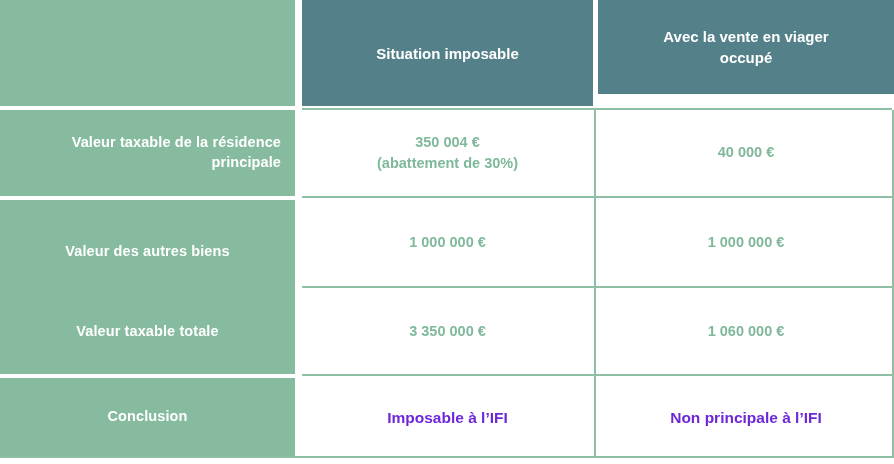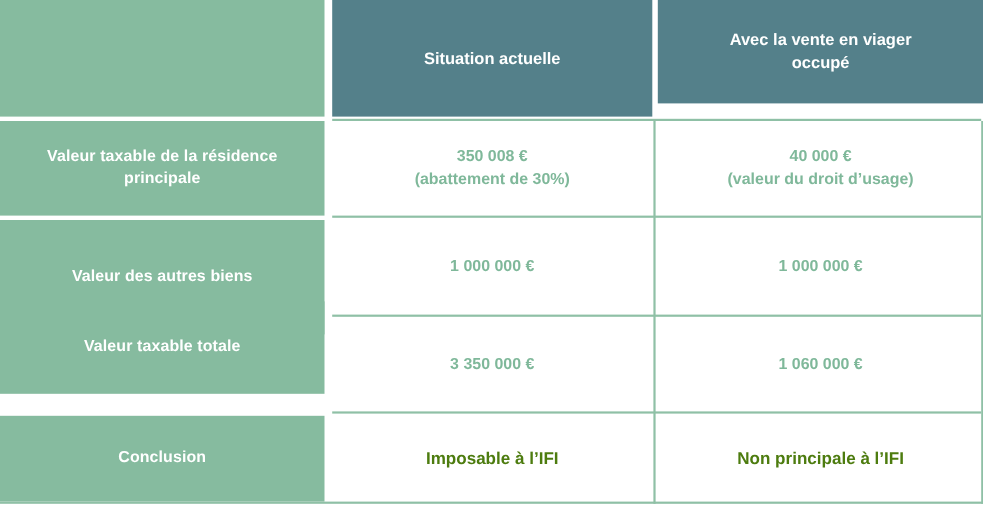--- a/index.html
+++ b/index.html
@@ -51,21 +51,21 @@
   .data-cell {
     background: #ffffff;
     font-weight: bold;
     font-size: 14.5px;
     line-height: 1.45;
   }
   .col-2 { left: 302px; width: 291px; }
   .col-3 { left: 598px; width: 296px; }
 
   .data-cell.value { color: #7fb89a; }
-  .data-cell.conclusion { color: #4d7c0f; font-size: 15.5px; }
+  .data-cell.conclusion { color: #6d28d9; font-size: 15.5px; }
 
   
   .header-cell {
     background: #54808a;
     color: #ffffff;
     font-weight: bold;
     font-size: 15px;
     line-height: 1.4;
   }
 
@@ -84,61 +84,60 @@
   .value-line { display: block; }
 </style>
 </head>
 <body>
 
 <div id="comparison-table">
 
   <div class="cell label-cell header-blank" style="top:0; height:106px;"></div>
 
   <div class="cell header-cell col-2" style="top:0; height:106px;">
-    <span>Situation actuelle</span>
+    <span>Situation imposable</span>
   </div>
 
   <div class="cell header-cell col-3" style="top:0; height:94px;">
     <span>
       <span class="value-line">Avec la vente en viager</span>
       <span class="value-line">occupé</span>
     </span>
   </div>
 
-  <div class="cell label-cell" style="top:110px; height:86px;">
+  <div class="cell label-cell" style="top:110px; height:86px;text-align:right;">
     <span>Valeur taxable de la résidence principale</span>
   </div>
 
   <div class="cell data-cell value col-2" style="top:110px; height:86px;">
     <span>
-      <span class="value-line">350 008 €</span>
+      <span class="value-line">350 004 €</span>
       <span class="value-line">(abattement de 30%)</span>
     </span>
   </div>
 
   <div class="cell data-cell value col-3" style="top:110px; height:86px;">
     <span>
       <span class="value-line">40 000 €</span>
-      <span class="value-line">(valeur du droit d’usage)</span>
     </span>
   </div>
 
   <div class="cell label-cell" style="top:200px; height:104px;">
     <span>Valeur des autres biens</span>
   </div>
 
   <div class="cell data-cell value col-2" style="top:200px; height:86px;">
     <span>1 000 000 €</span>
   </div>
 
   <div class="cell data-cell value col-3" style="top:200px; height:86px;">
     <span>1 000 000 €</span>
   </div>
 
-  <div class="cell label-cell" style="top:274px; height:84px;">
+  <div class="cell label-cell" style="top:290px; height:84px;">
     <span>Valeur taxable totale</span>
   </div>
 
   <div class="cell data-cell value col-2" style="top:290px; height:84px;">
     <span>3 350 000 €</span>
   </div>
 
   <div class="cell data-cell value col-3" style="top:290px; height:84px;">
     <span>1 060 000 €</span>
   </div>

